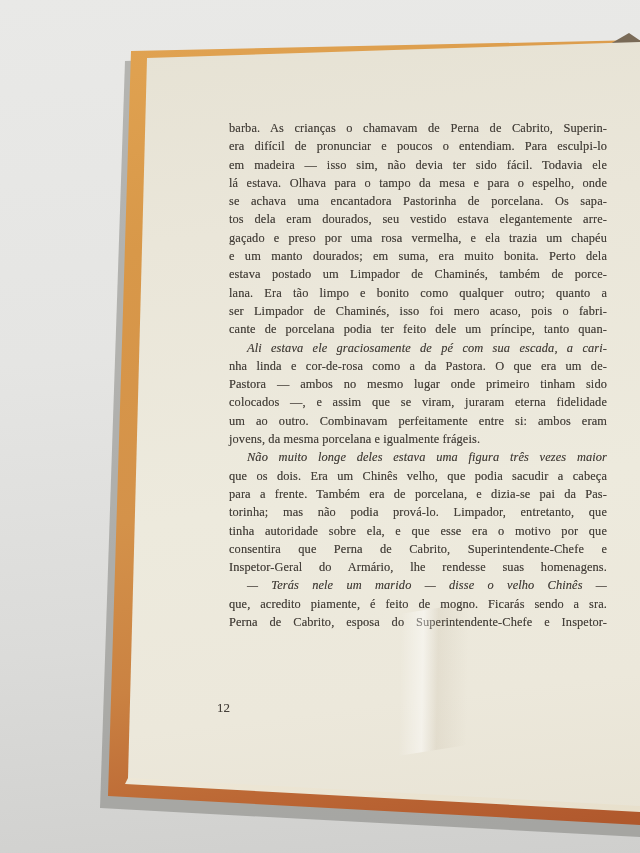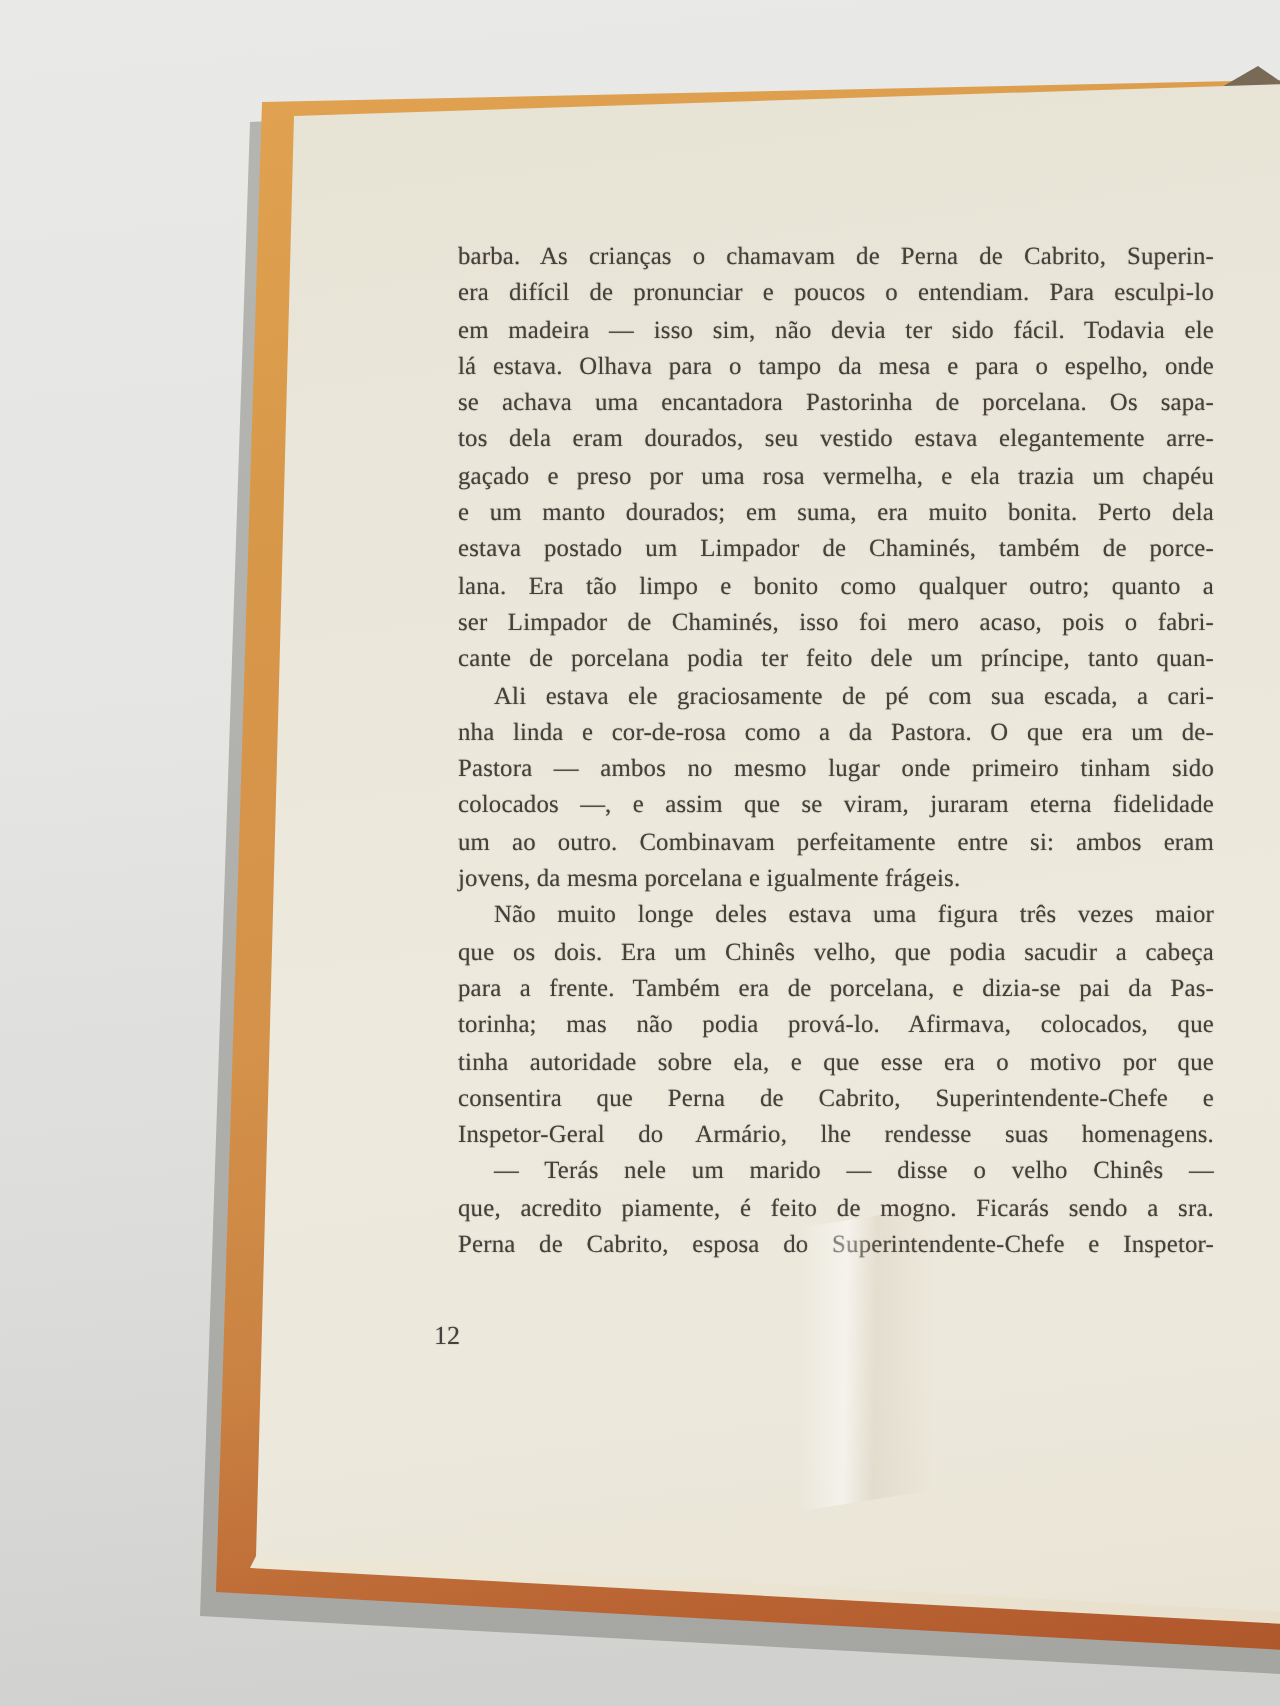--- a/index.html
+++ b/index.html
@@ -73,25 +73,25 @@
     color: #45403a;
     text-shadow: 0 0 0.6px rgba(69, 64, 58, 0.55);
   }
   .para { margin: 0; }
   .tline {
     text-align: justify;
     text-align-last: justify;
     white-space: normal;
   }
   .tline.lastleft { text-align-last: left; }
-  .tline.indent { text-indent: 18px; }
+  .tline.indent { text-indent: 18px; font-style: italic; }
 
   .page-number {
     position: absolute;
-    left: 217px; top: 660px;
+    left: 217px; top: 700px;
     font-size: 13px;
     color: #45403a;
     text-shadow: 0 0 0.6px rgba(69, 64, 58, 0.55);
   }
 </style>
 </head>
 <body>
 
 <div class="scene">
   <div class="layer book-shadow"></div>
@@ -119,21 +119,21 @@
           <div class="tline">nha linda e cor-de-rosa como a da Pastora. O que era um de-</div>
           <div class="tline">Pastora — ambos no mesmo lugar onde primeiro tinham sido</div>
           <div class="tline">colocados —, e assim que se viram, juraram eterna fidelidade</div>
           <div class="tline">um ao outro. Combinavam perfeitamente entre si: ambos eram</div>
           <div class="tline lastleft">jovens, da mesma porcelana e igualmente frágeis.</div>
         </div>
         <div class="para">
           <div class="tline indent">Não muito longe deles estava uma figura três vezes maior</div>
           <div class="tline">que os dois. Era um Chinês velho, que podia sacudir a cabeça</div>
           <div class="tline">para a frente. Também era de porcelana, e dizia-se pai da Pas-</div>
-          <div class="tline">torinha; mas não podia prová-lo. Afirmava, colocados, que</div>
+          <div class="tline">torinha; mas não podia prová-lo. Limpador, entretanto, que</div>
           <div class="tline">tinha autoridade sobre ela, e que esse era o motivo por que</div>
           <div class="tline">consentira que Perna de Cabrito, Superintendente-Chefe e</div>
           <div class="tline">Inspetor-Geral do Armário, lhe rendesse suas homenagens.</div>
         </div>
         <div class="para">
           <div class="tline indent">— Terás nele um marido — disse o velho Chinês —</div>
           <div class="tline">que, acredito piamente, é feito de mogno. Ficarás sendo a sra.</div>
           <div class="tline">Perna de Cabrito, esposa do Superintendente-Chefe e Inspetor-</div>
         </div>
       </div>

